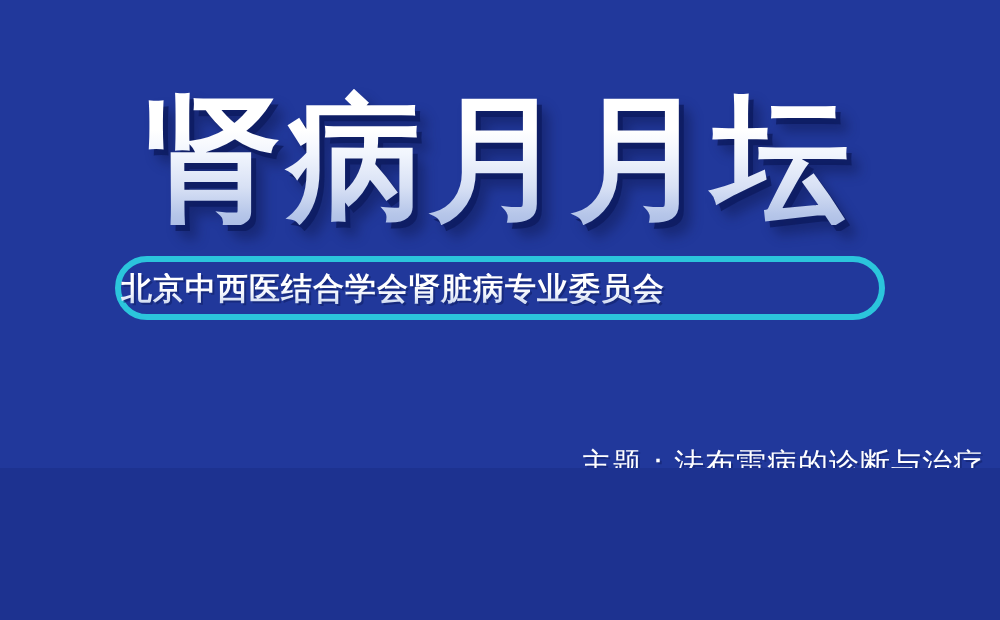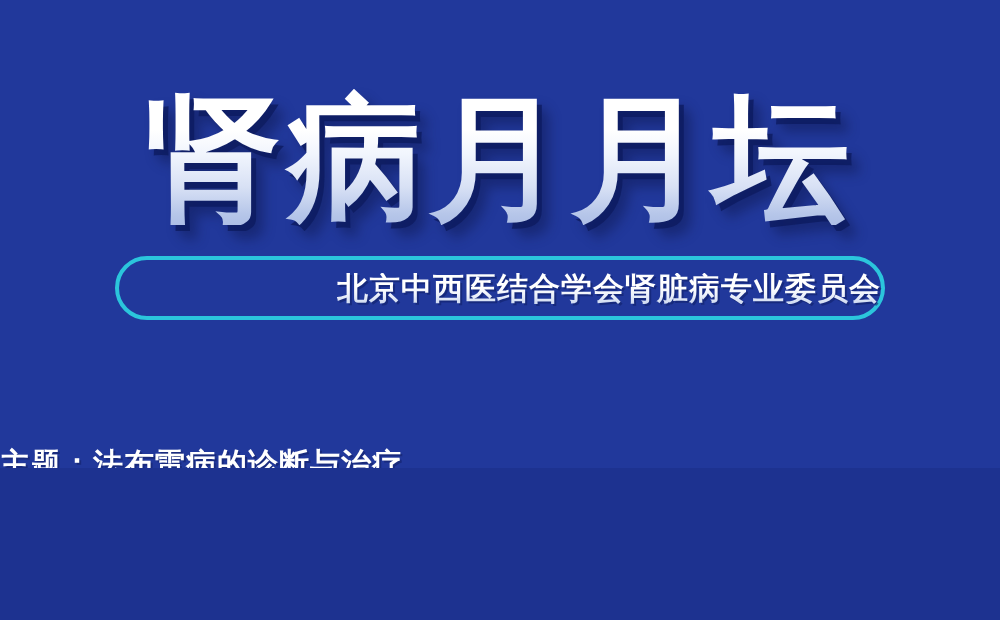--- a/index.html
+++ b/index.html
@@ -57,25 +57,25 @@
   }
 
   
   .org-pill {
     position: absolute;
     left: 115px;
     top: 256px;
     width: 770px;
     height: 64px;
     box-sizing: border-box;
-    border: 4px solid #ec4899;
+    border: 6px solid #ec4899;
     border-radius: 999px;
     display: flex;
     align-items: center;
-    justify-content: flex-end;
+    justify-content: flex-start;
     background: transparent;
   }
 
   .org-pill-label {
     font-family: "DejaVu Serif", "Liberation Serif", serif;
     font-weight: 700;
     font-size: 31px;
     line-height: 1;
     letter-spacing: 1px;
     white-space: nowrap;
@@ -107,23 +107,23 @@
     color: #ffffff;
     text-shadow: 2px 3px 0 rgba(15, 28, 95, 0.55);
   }
 
   
   .theme-line {
     position: absolute;
     left: 0;
     right: 16px;
     top: 444px;
-    text-align: left;
+    text-align: right;
     font-family: "DejaVu Serif", "Liberation Serif", serif;
-    font-weight: 700;
+    font-weight: 400;
     font-size: 30px;
     line-height: 40px;
     letter-spacing: 1px;
     color: #ffffff;
     text-shadow: 2px 2px 0 rgba(15, 28, 95, 0.5);
   }
 </style>
 </head>
 <body style="background: rgb(33, 56, 155);">
 

